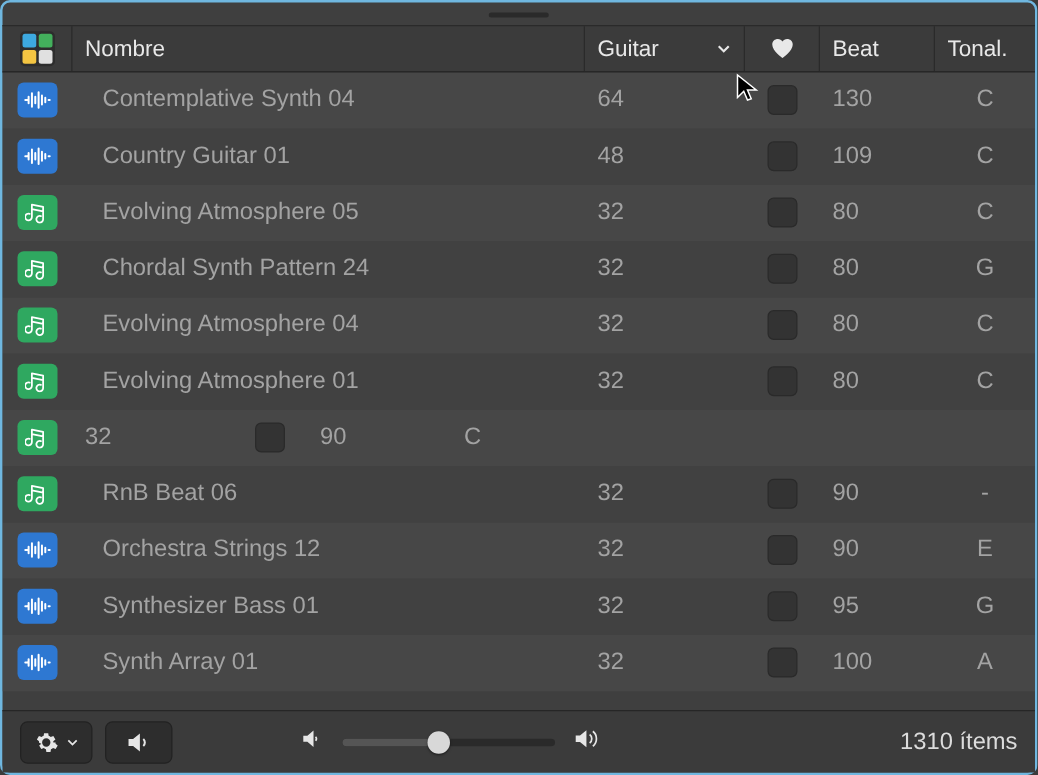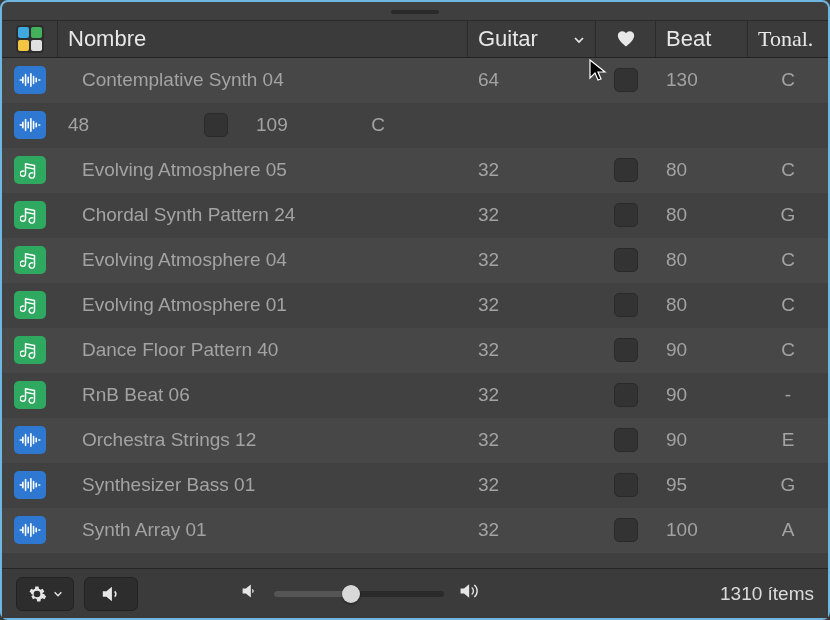--- a/index.html
+++ b/index.html
@@ -20,34 +20,34 @@
     width: 48px; height: 4px; border-radius: 2px;
     background: #2a2a2a;
   }
 
   .header {
     display: flex; align-items: stretch;
     height: 38px;
     border-top: 1px solid #2a2a2a;
     border-bottom: 1px solid #222;
     background: #3b3b3b;
-    color: #e8e8e8; font-size: 22px;
+    color: #e8e8e8; font-size: 18px;
   }
   .header .hcell {
     display: flex; align-items: center;
     padding: 0 10px;
     border-right: 1px solid #2a2a2a;
   }
   .header .hcell:last-child { border-right: none; }
   .col-icon-h { width: 56px; justify-content: center; }
   .col-name-h { flex: 1; }
   .col-tiempos-h { width: 128px; justify-content: space-between; }
   .col-fav-h { width: 60px; justify-content: center; }
   .col-tempo-h { width: 92px; }
-  .col-tonal-h { width: 80px; font-family: Liberation Serif, serif; }
+  .col-tonal-h { width: 80px; }
 
   .logo-tile {
     width: 28px; height: 28px; border-radius: 4px;
     display: grid; grid-template-columns: 1fr 1fr; grid-template-rows: 1fr 1fr;
     gap: 2px; padding: 2px; background: #2d2d2d;
   }
   .logo-tile span { border-radius: 2px; }
   .logo-tile span:nth-child(1){ background:#3da9e0; }
   .logo-tile span:nth-child(2){ background:#43b05c; }
   .logo-tile span:nth-child(3){ background:#f4c542; }
@@ -192,20 +192,21 @@
         <div class="cell col-tonal">C</div>
       </div>
       <div class="row">
         <div class="cell col-icon">
           <div class="type-tile type-audio">
             <svg width="22" height="16" viewBox="0 0 24 18">
               <path d="M1 9 h2 M4 6 v6 M7 3 v12 M10 6 v6 M13 2 v14 M16 5 v8 M19 7 v4 M22 9 h1" stroke="#fff" stroke-width="1.8" fill="none" stroke-linecap="round"></path>
             </svg>
           </div>
         </div>
+        <div class="cell col-name">Country Guitar 01</div>
         <div class="cell col-tiempos">48</div>
         <div class="cell col-fav">
           <div class="favbox"></div>
         </div>
         <div class="cell col-tempo">109</div>
         <div class="cell col-tonal">C</div>
       </div>
       <div class="row">
         <div class="cell col-icon">
           <div class="type-tile type-midi">
@@ -271,21 +272,20 @@
         <div class="cell col-tonal">C</div>
       </div>
       <div class="row">
         <div class="cell col-icon">
           <div class="type-tile type-midi">
             <svg width="20" height="18" viewBox="0 0 22 20">
               <path d="M6 3 v11 a3 3 0 11-2 -2.8 M6 3 l10 2 v11 a3 3 0 11-2 -2.8 M6 7 l10 2" stroke="#fff" stroke-width="1.6" fill="none" stroke-linecap="round" stroke-linejoin="round"></path>
             </svg>
           </div>
         </div>
-        <div class="cell col-name">Dance Floor Pattern 40</div>
         <div class="cell col-tiempos">32</div>
         <div class="cell col-fav">
           <div class="favbox"></div>
         </div>
         <div class="cell col-tempo">90</div>
         <div class="cell col-tonal">C</div>
       </div>
       <div class="row">
         <div class="cell col-icon">
           <div class="type-tile type-midi">

